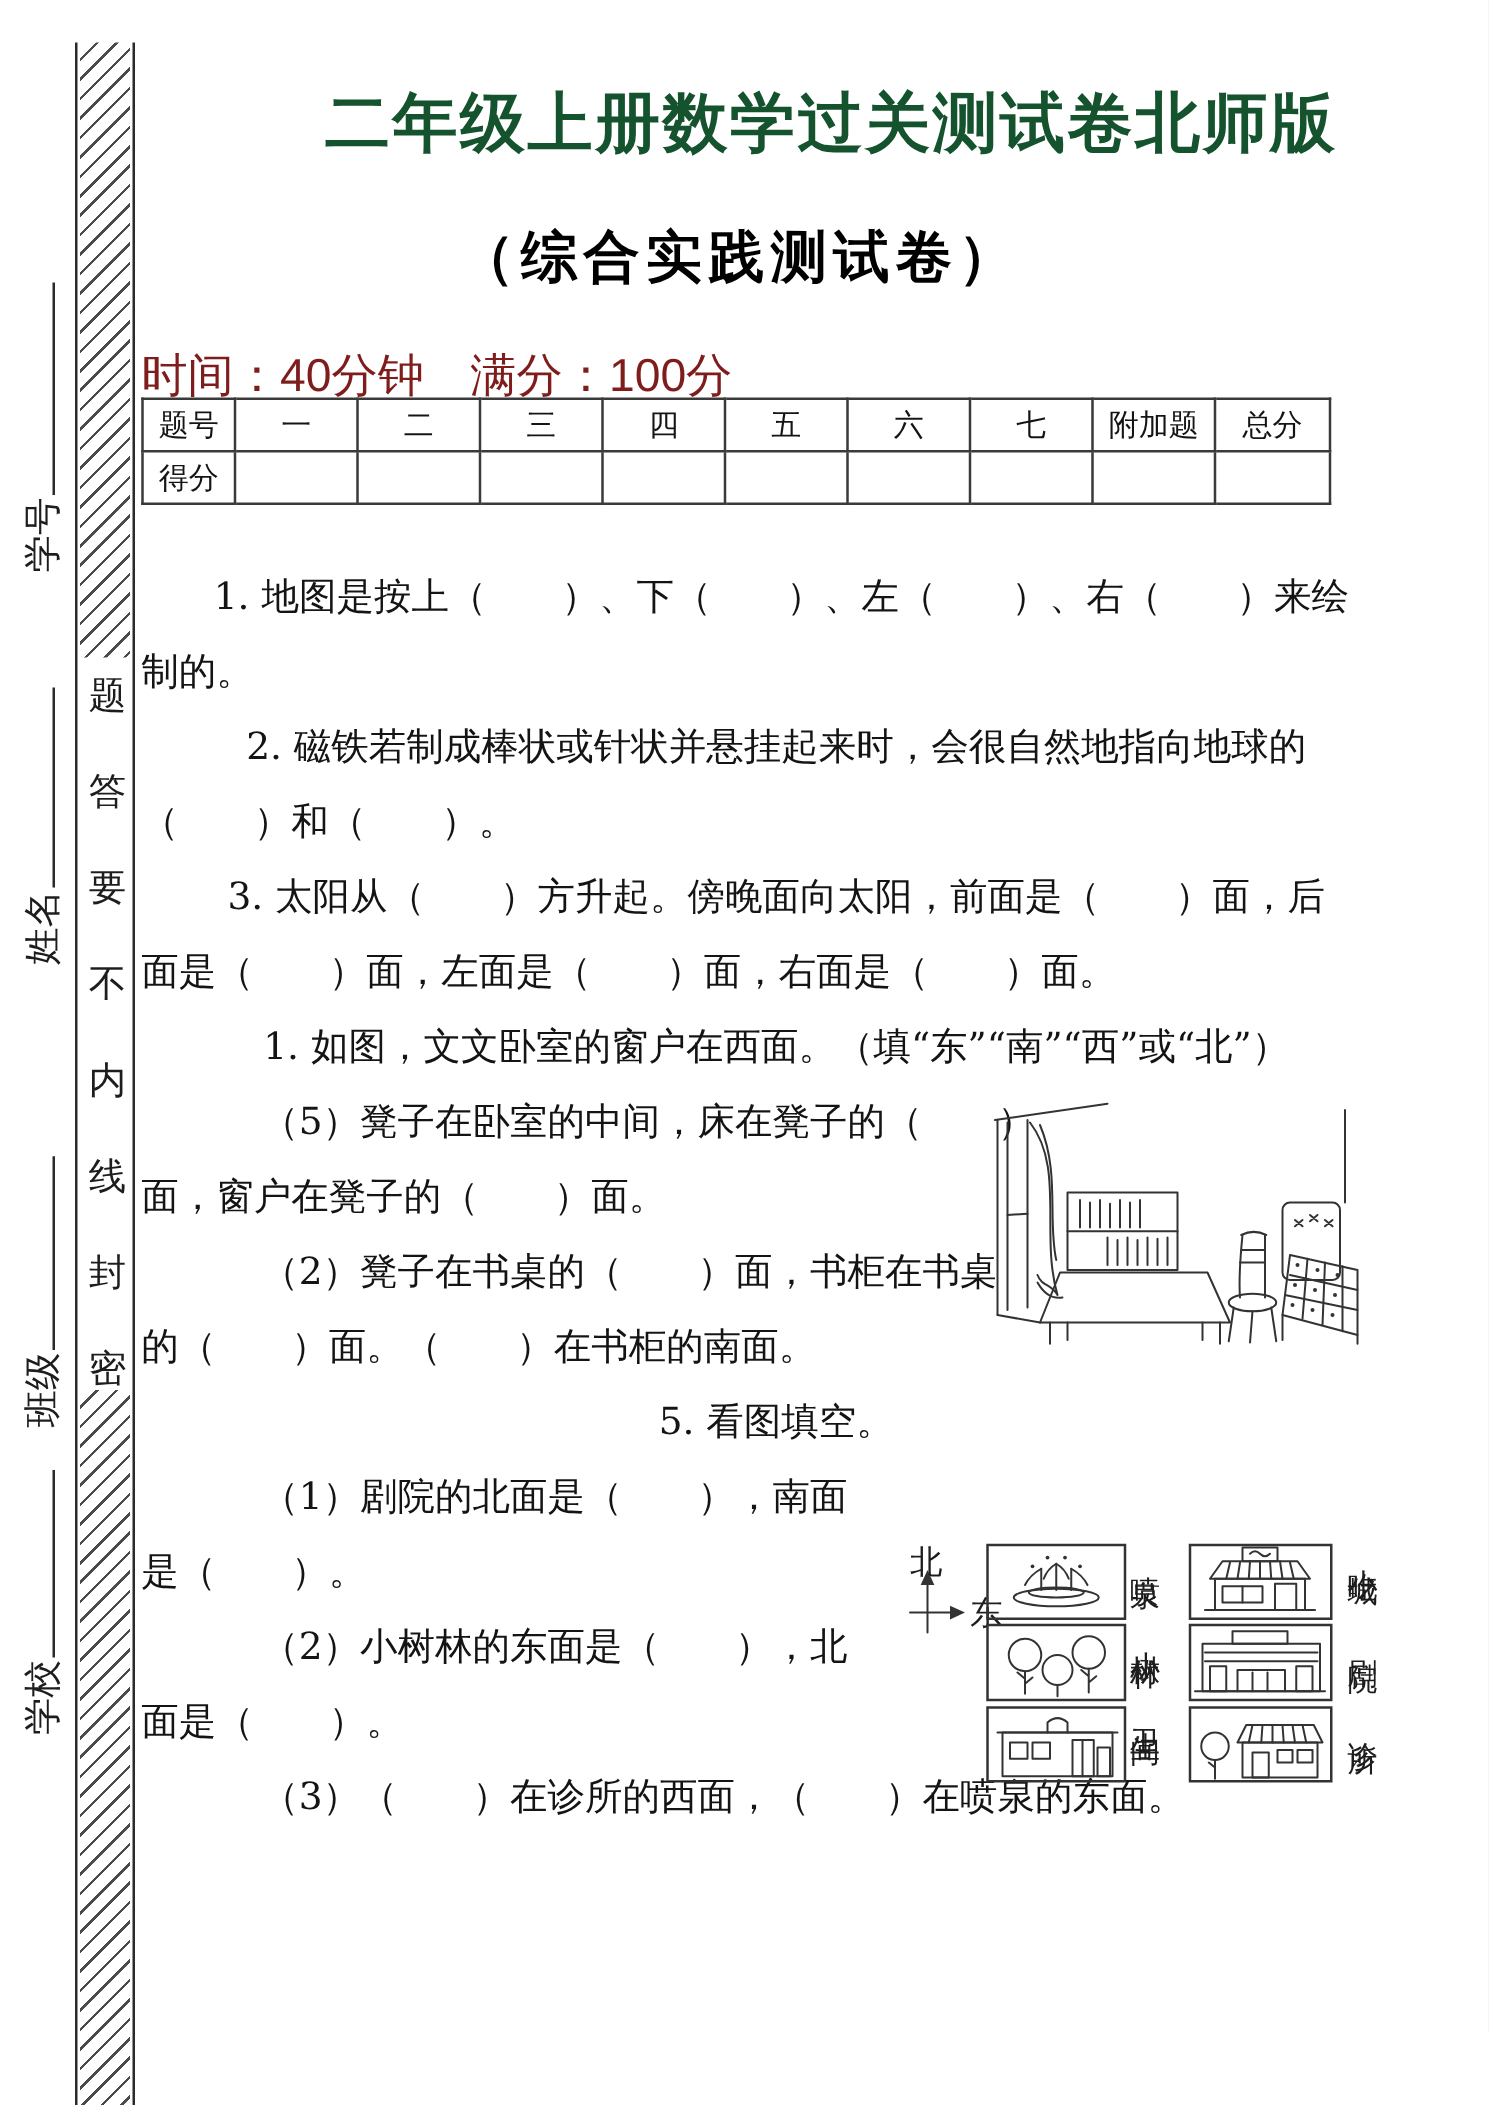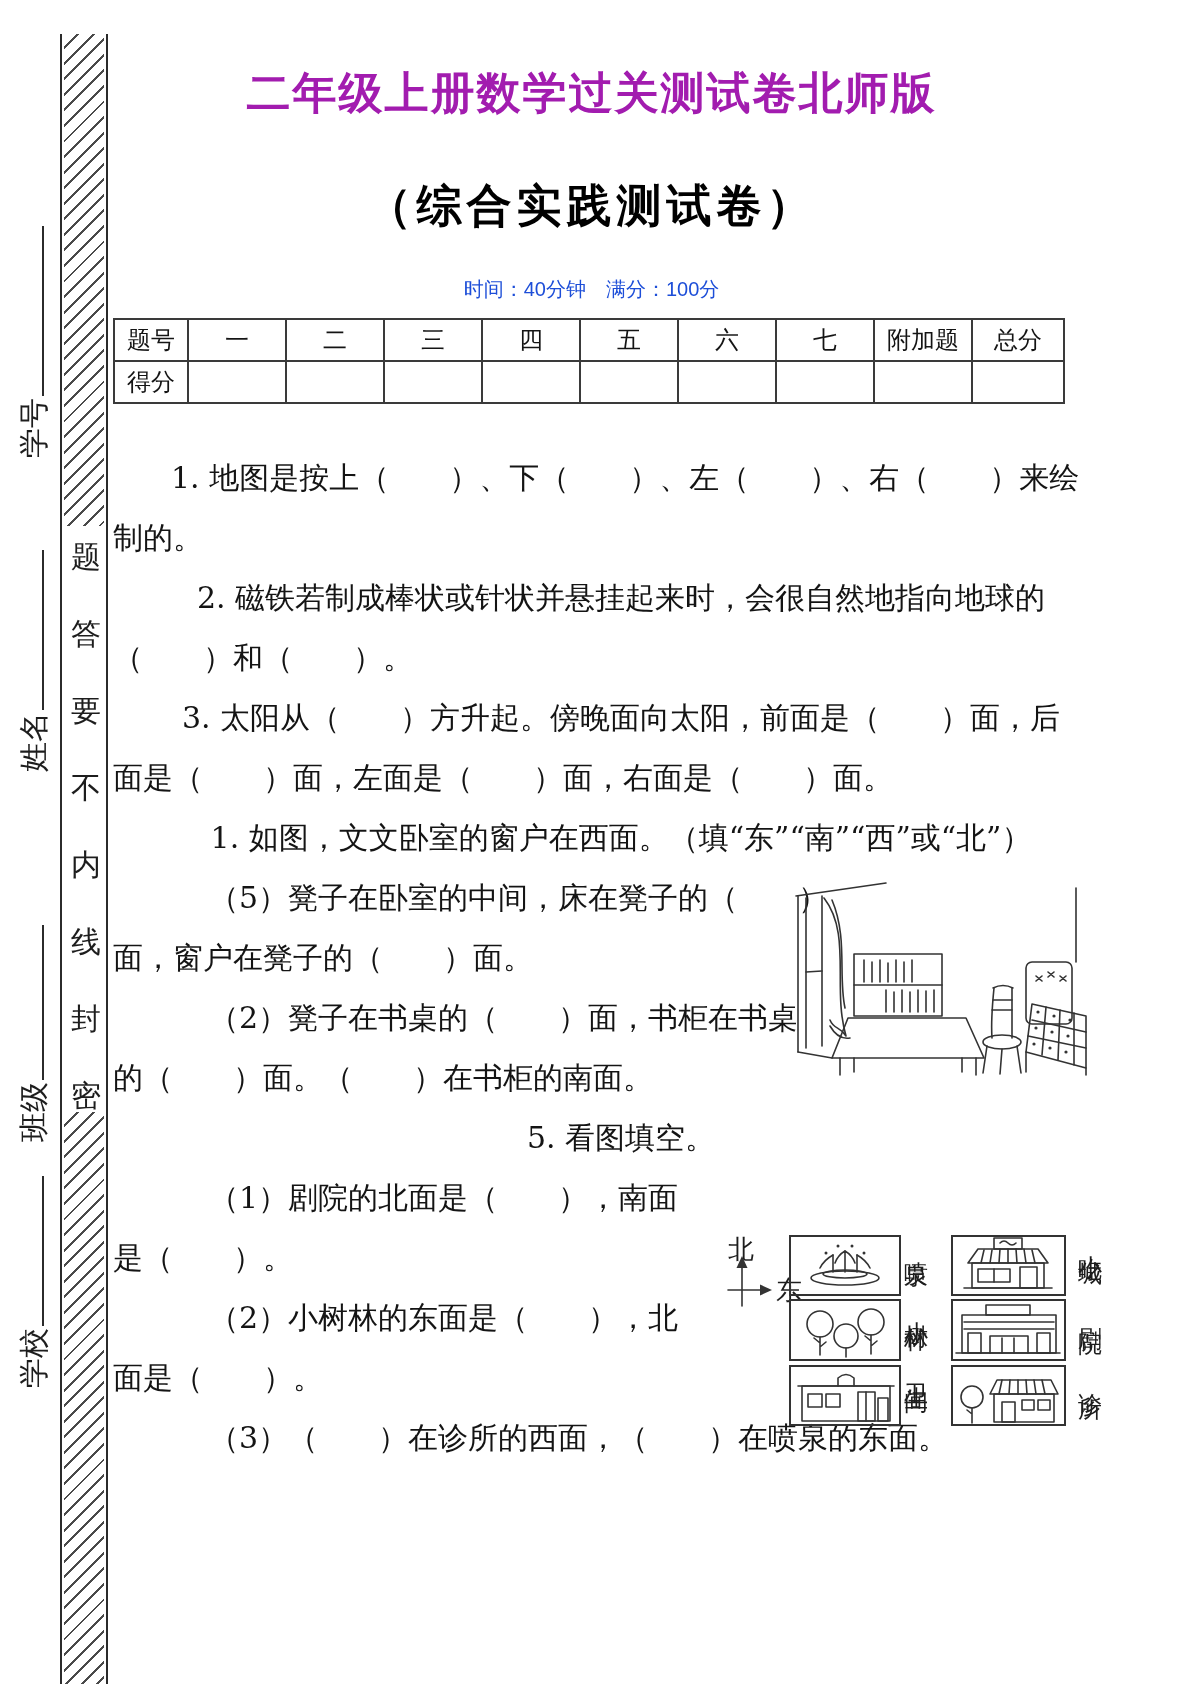--- a/index.html
+++ b/index.html
@@ -21,33 +21,33 @@
   .side-field {
     position:absolute; transform:rotate(-90deg); transform-origin:0 0;
     white-space:nowrap; font-size:30px; line-height:38px; color:#1d1d1d;
   }
   .side-field .blank {
     display:inline-block; width:160px; height:1.0em;
     border-bottom:2px solid #2b2b2b; margin-left:2px;
   }
   
   .title {
-    position:absolute; left:113px; top:64px; width:957px; text-align:center;
+    position:absolute; left:113px; top:64px; width:957px; text-align:right;
     font-family:"Liberation Sans","DejaVu Sans",sans-serif;
-    font-size:44px; font-weight:bold; letter-spacing:2px; color:#a21caf;
+    font-size:52px; font-weight:bold; letter-spacing:2px; color:#14532d;
   }
   .subtitle {
     position:absolute; left:113px; top:176px; width:957px; text-align:center;
     font-family:"Liberation Sans","DejaVu Sans",sans-serif;
     font-size:45px; font-weight:bold; letter-spacing:5px; color:#000;
   }
   .meta {
-    position:absolute; left:113px; top:276px; width:957px; text-align:center;
+    position:absolute; left:113px; top:276px; width:957px; text-align:left;
     font-family:"Liberation Sans","DejaVu Sans",sans-serif;
-    font-size:20px; color:#1d4ed8;
+    font-size:37px; color:#7f1d1d;
   }
   
   .score-table {
     position:absolute; left:113px; top:318px; width:929px;
     border-collapse:collapse; table-layout:fixed; font-size:24px;padding-left:27px;
   }
   .score-table td {
     border:2px solid #3a3a3a; text-align:center; padding:0; height:40px;
   }
   

